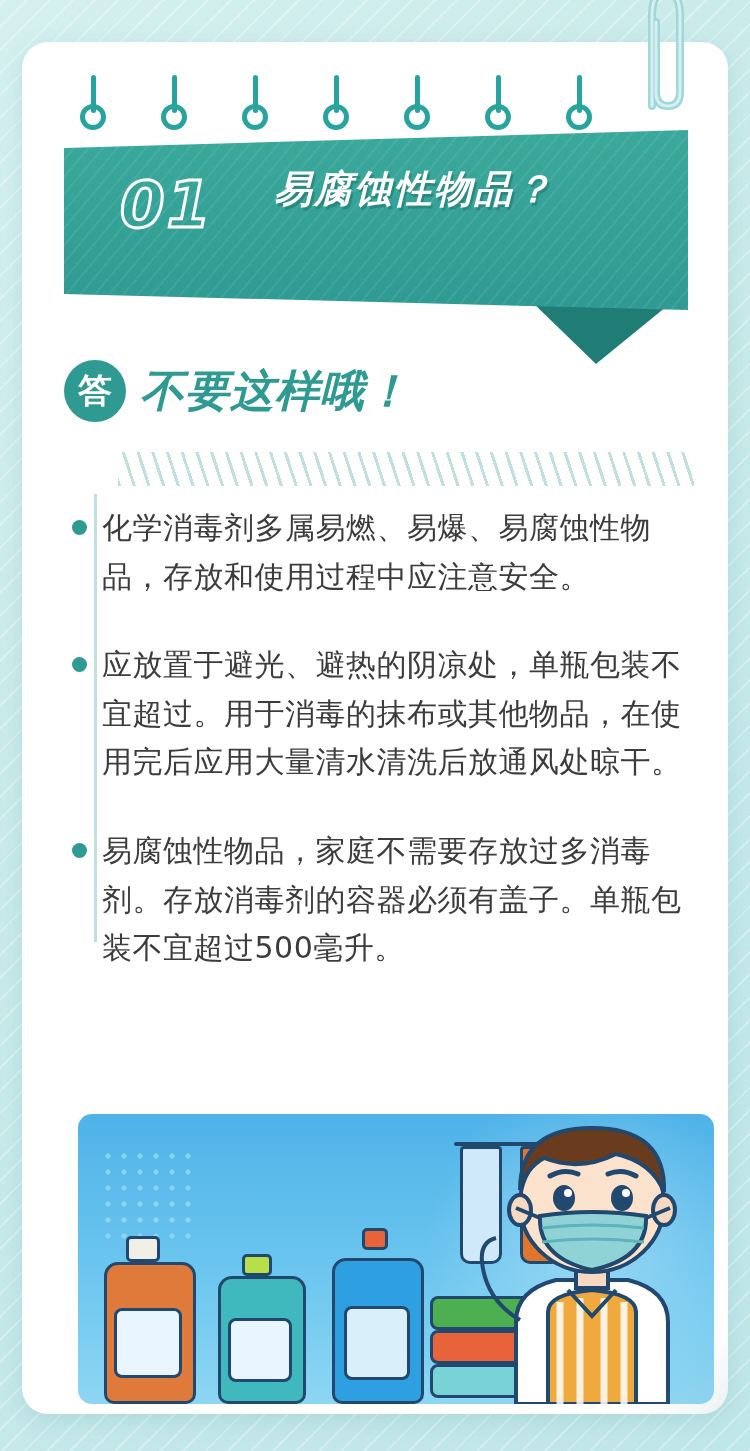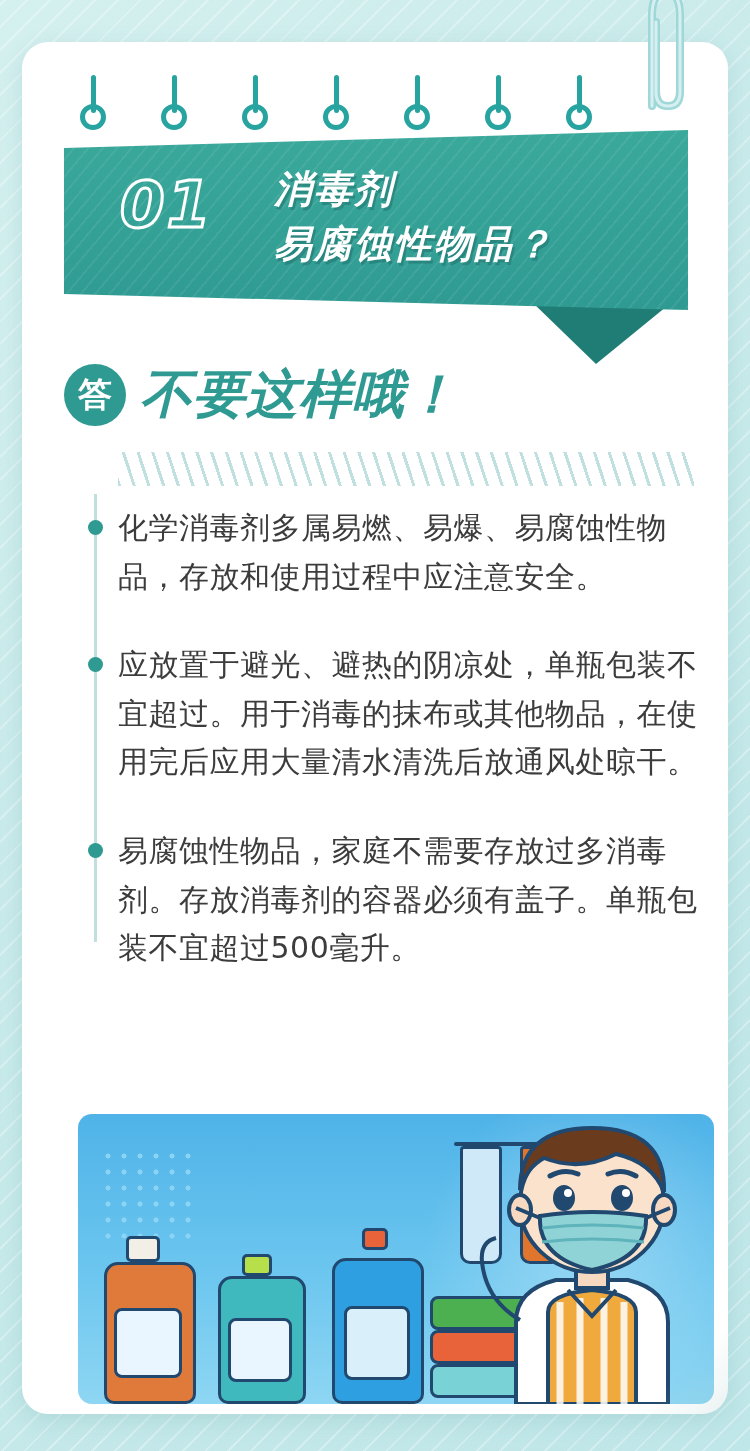--- a/index.html
+++ b/index.html
@@ -167,21 +167,21 @@
     background: #2f9a92;
     color: #ffffff;
     font-size: 34px;
     font-weight: bold;
     display: flex;
     align-items: center;
     justify-content: center;
   }
   .answer-text {
     color: #2f9a92;
-    font-size: 52px;
+    font-size: 44px;
     font-weight: bold;
     font-style: italic;
     letter-spacing: 1px;
   }
 
   
   .divider {
     position: absolute;
     left: 96px;
     top: 410px;
@@ -202,21 +202,21 @@
     left: 72px;
     top: 452px;
     width: 3px;
     height: 448px;
     background: #bfe0df;
   }
 
   
   .bullets {
     position: absolute;
-    left: 60px;
+    left: 44px;
     top: 462px;
     width: 620px;
   }
   .bullet-item {
     position: relative;
     padding-left: 36px;
     margin-bottom: 40px;
   }
   .bullet-dot {
     position: absolute;
@@ -359,21 +359,20 @@
       <div class="ring" style="left:463px"></div>
       <div class="ring" style="left:544px"></div>
     </div>
 
     <div class="ribbon">
       <div class="ribbon-tail"></div>
       <div class="ribbon-main"></div>
       <div class="ribbon-texture"></div>
       <div class="ribbon-num">01</div>
       <div class="ribbon-title">
-        <div>消毒剂</div>
         <div>易腐蚀性物品？</div>
       </div>
     </div>
 
     <div class="answer-row">
       <div class="answer-badge">答</div>
       <div class="answer-text">不要这样哦！</div>
     </div>
 
     <div class="divider"></div>

